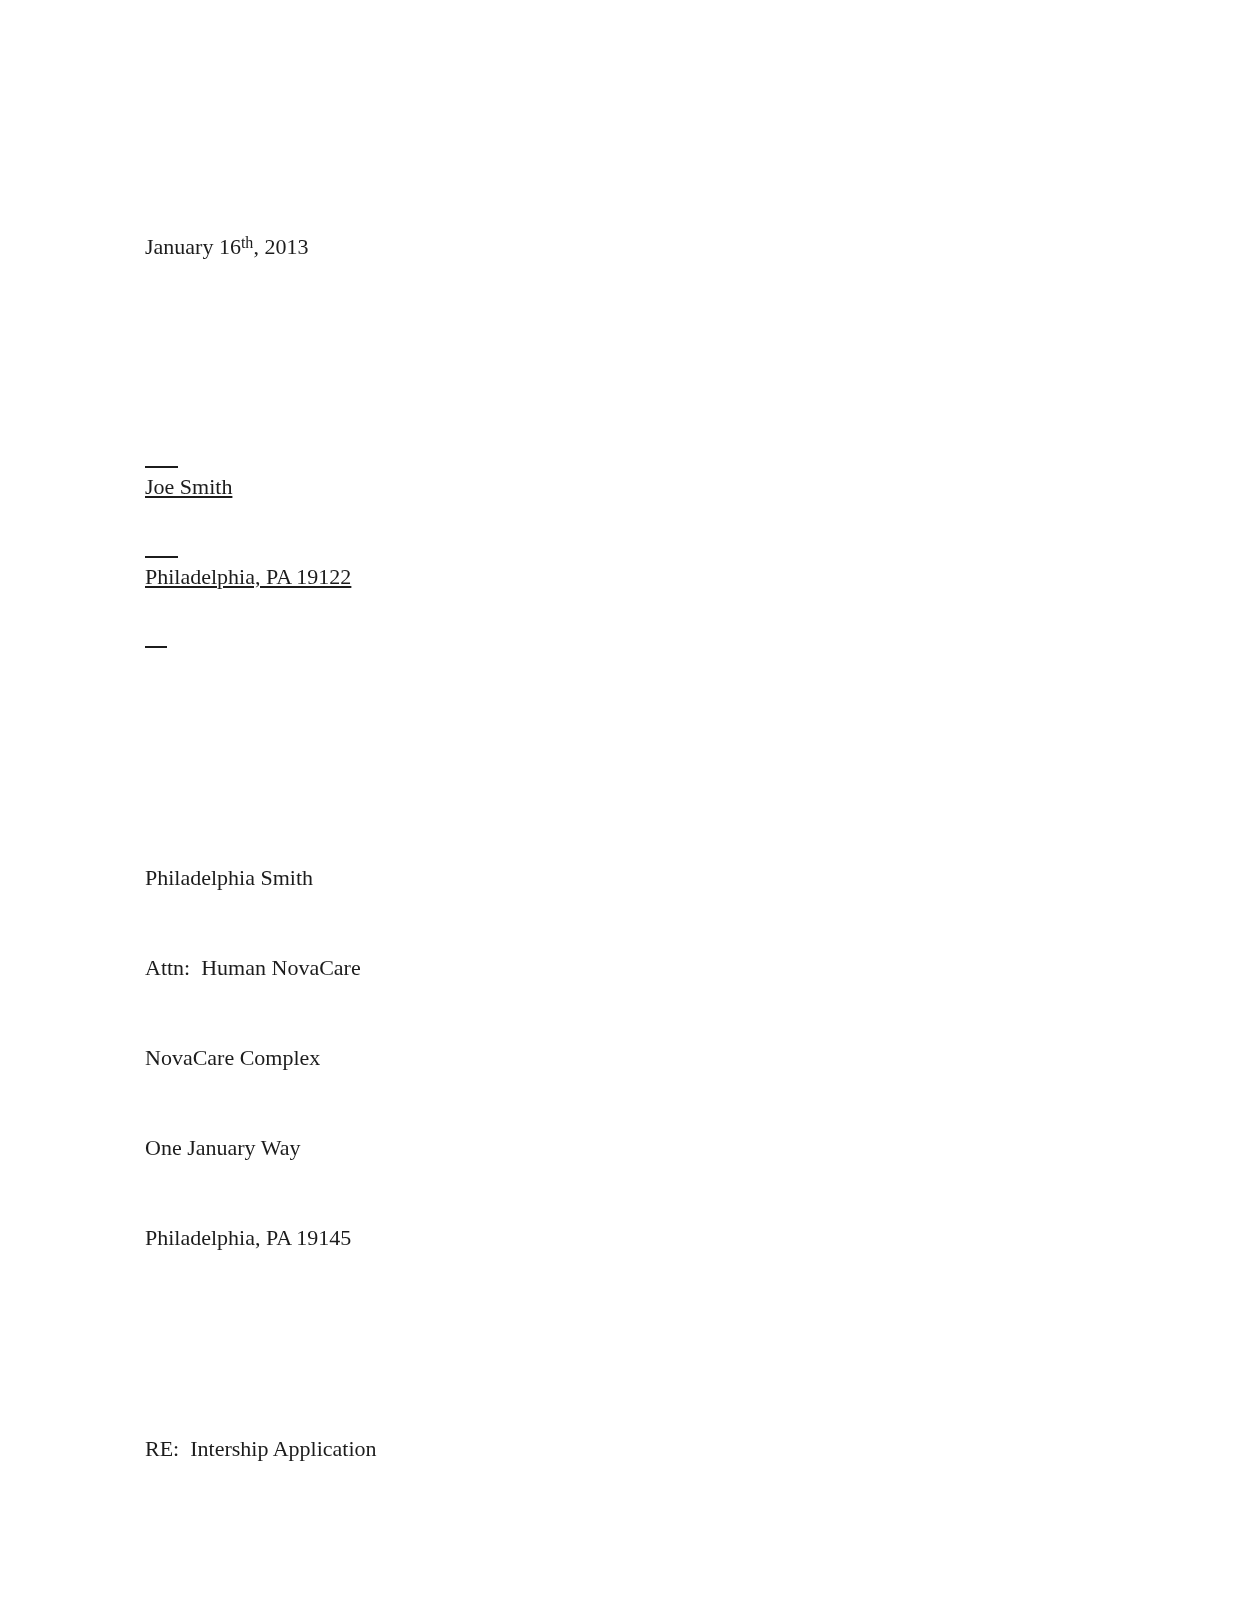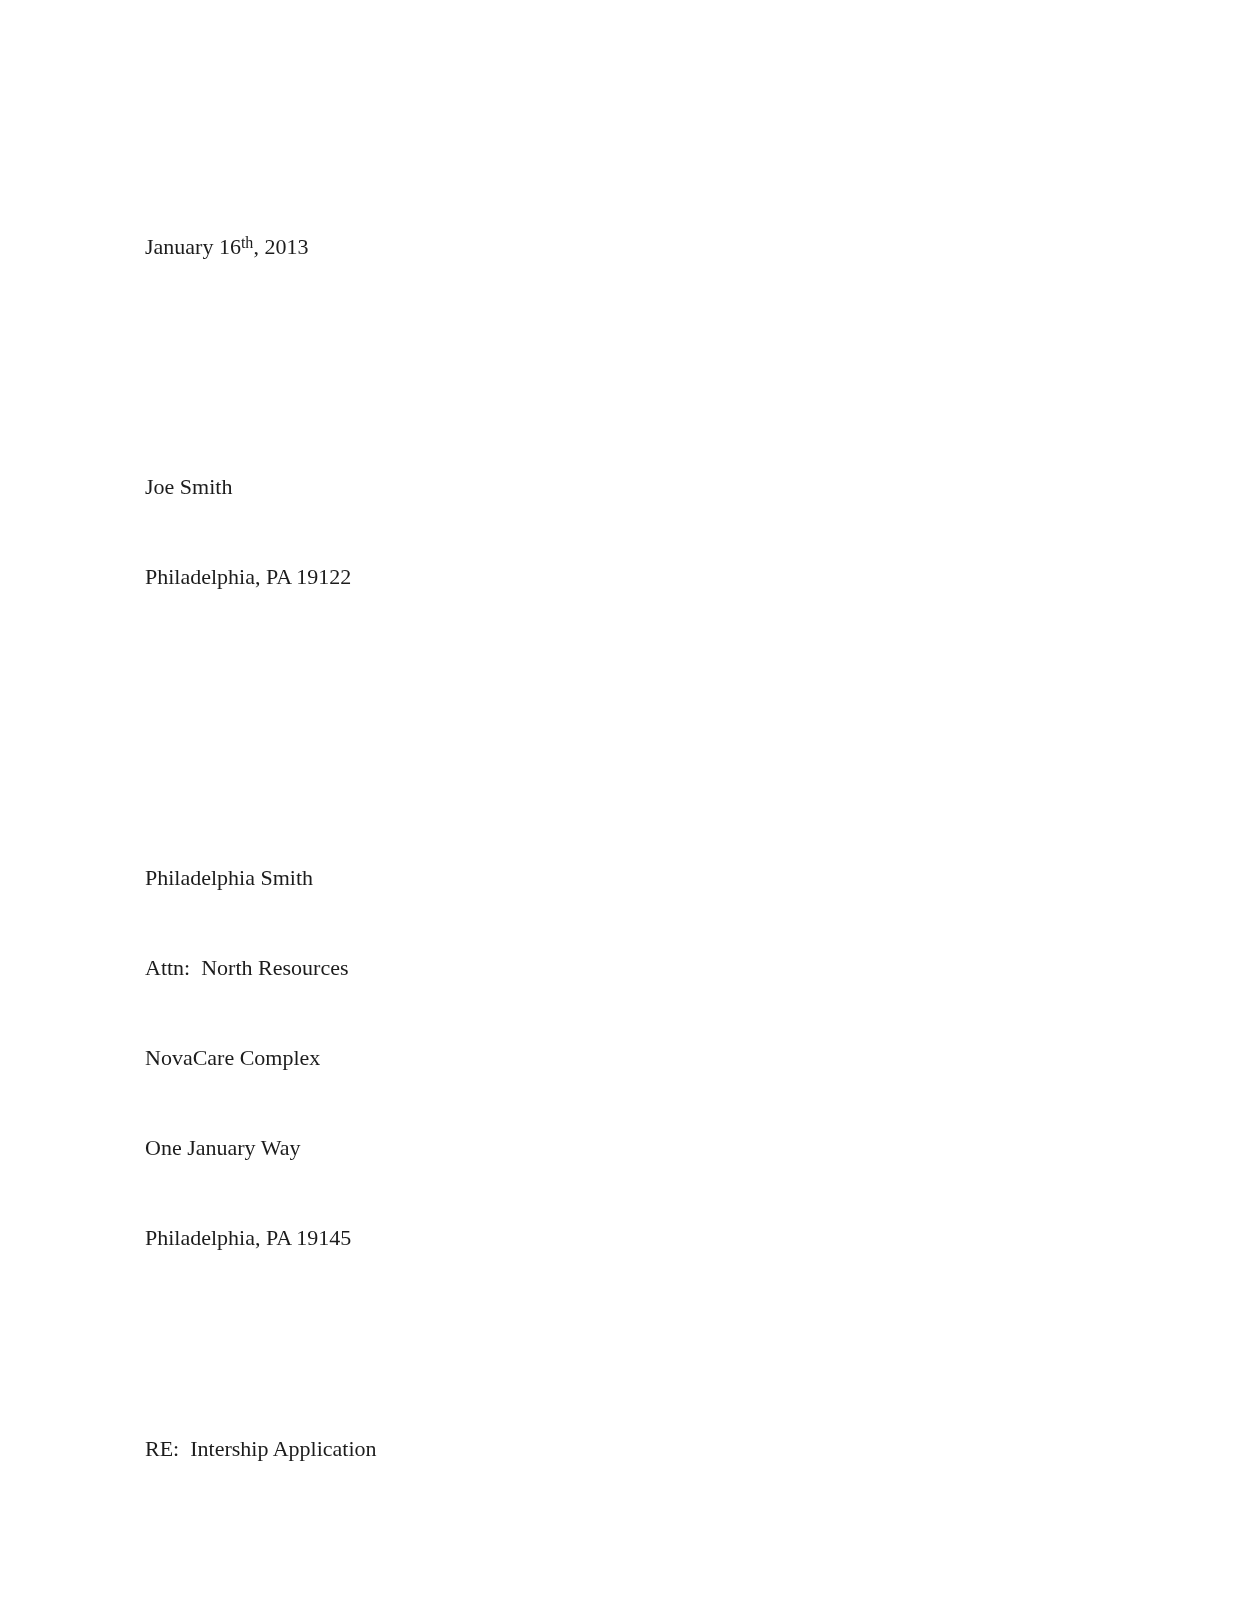--- a/index.html
+++ b/index.html
@@ -24,41 +24,41 @@
     line-height: 30px;
     white-space: pre-wrap;
   }
   sup.ordinal {
     font-size: 16px;
     line-height: 0;
     vertical-align: 6px;
     text-align: center;
   }
   .date-line      { margin-bottom: 60px; }
-  .sender-block   { margin-bottom: 61px; }
+  .sender-block   { margin-bottom: 61px; text-decoration: underline; }
   .recipient-block{ margin-bottom: 31px; }
   .subject-line   { }
   p { margin: 0; }
 </style>
 </head>
 <body>
 
 <div class="page">
   <div class="content">
 
     <p class="date-line"><span>January 16</span><sup class="ordinal">th</sup><span>, 2013</span></p>
 
     <div class="sender-block">
       <p>Joe Smith</p>
       <p>Philadelphia, PA 19122</p>
     </div>
 
     <div class="recipient-block">
       <p>Philadelphia Smith</p>
-      <p>Attn:  North Resources</p>
+      <p>Attn:  Human NovaCare</p>
       <p>NovaCare Complex</p>
       <p>One January Way</p>
       <p>Philadelphia, PA 19145</p>
     </div>
 
     <p class="subject-line">RE:  Intership Application</p>
 
     
 
     

